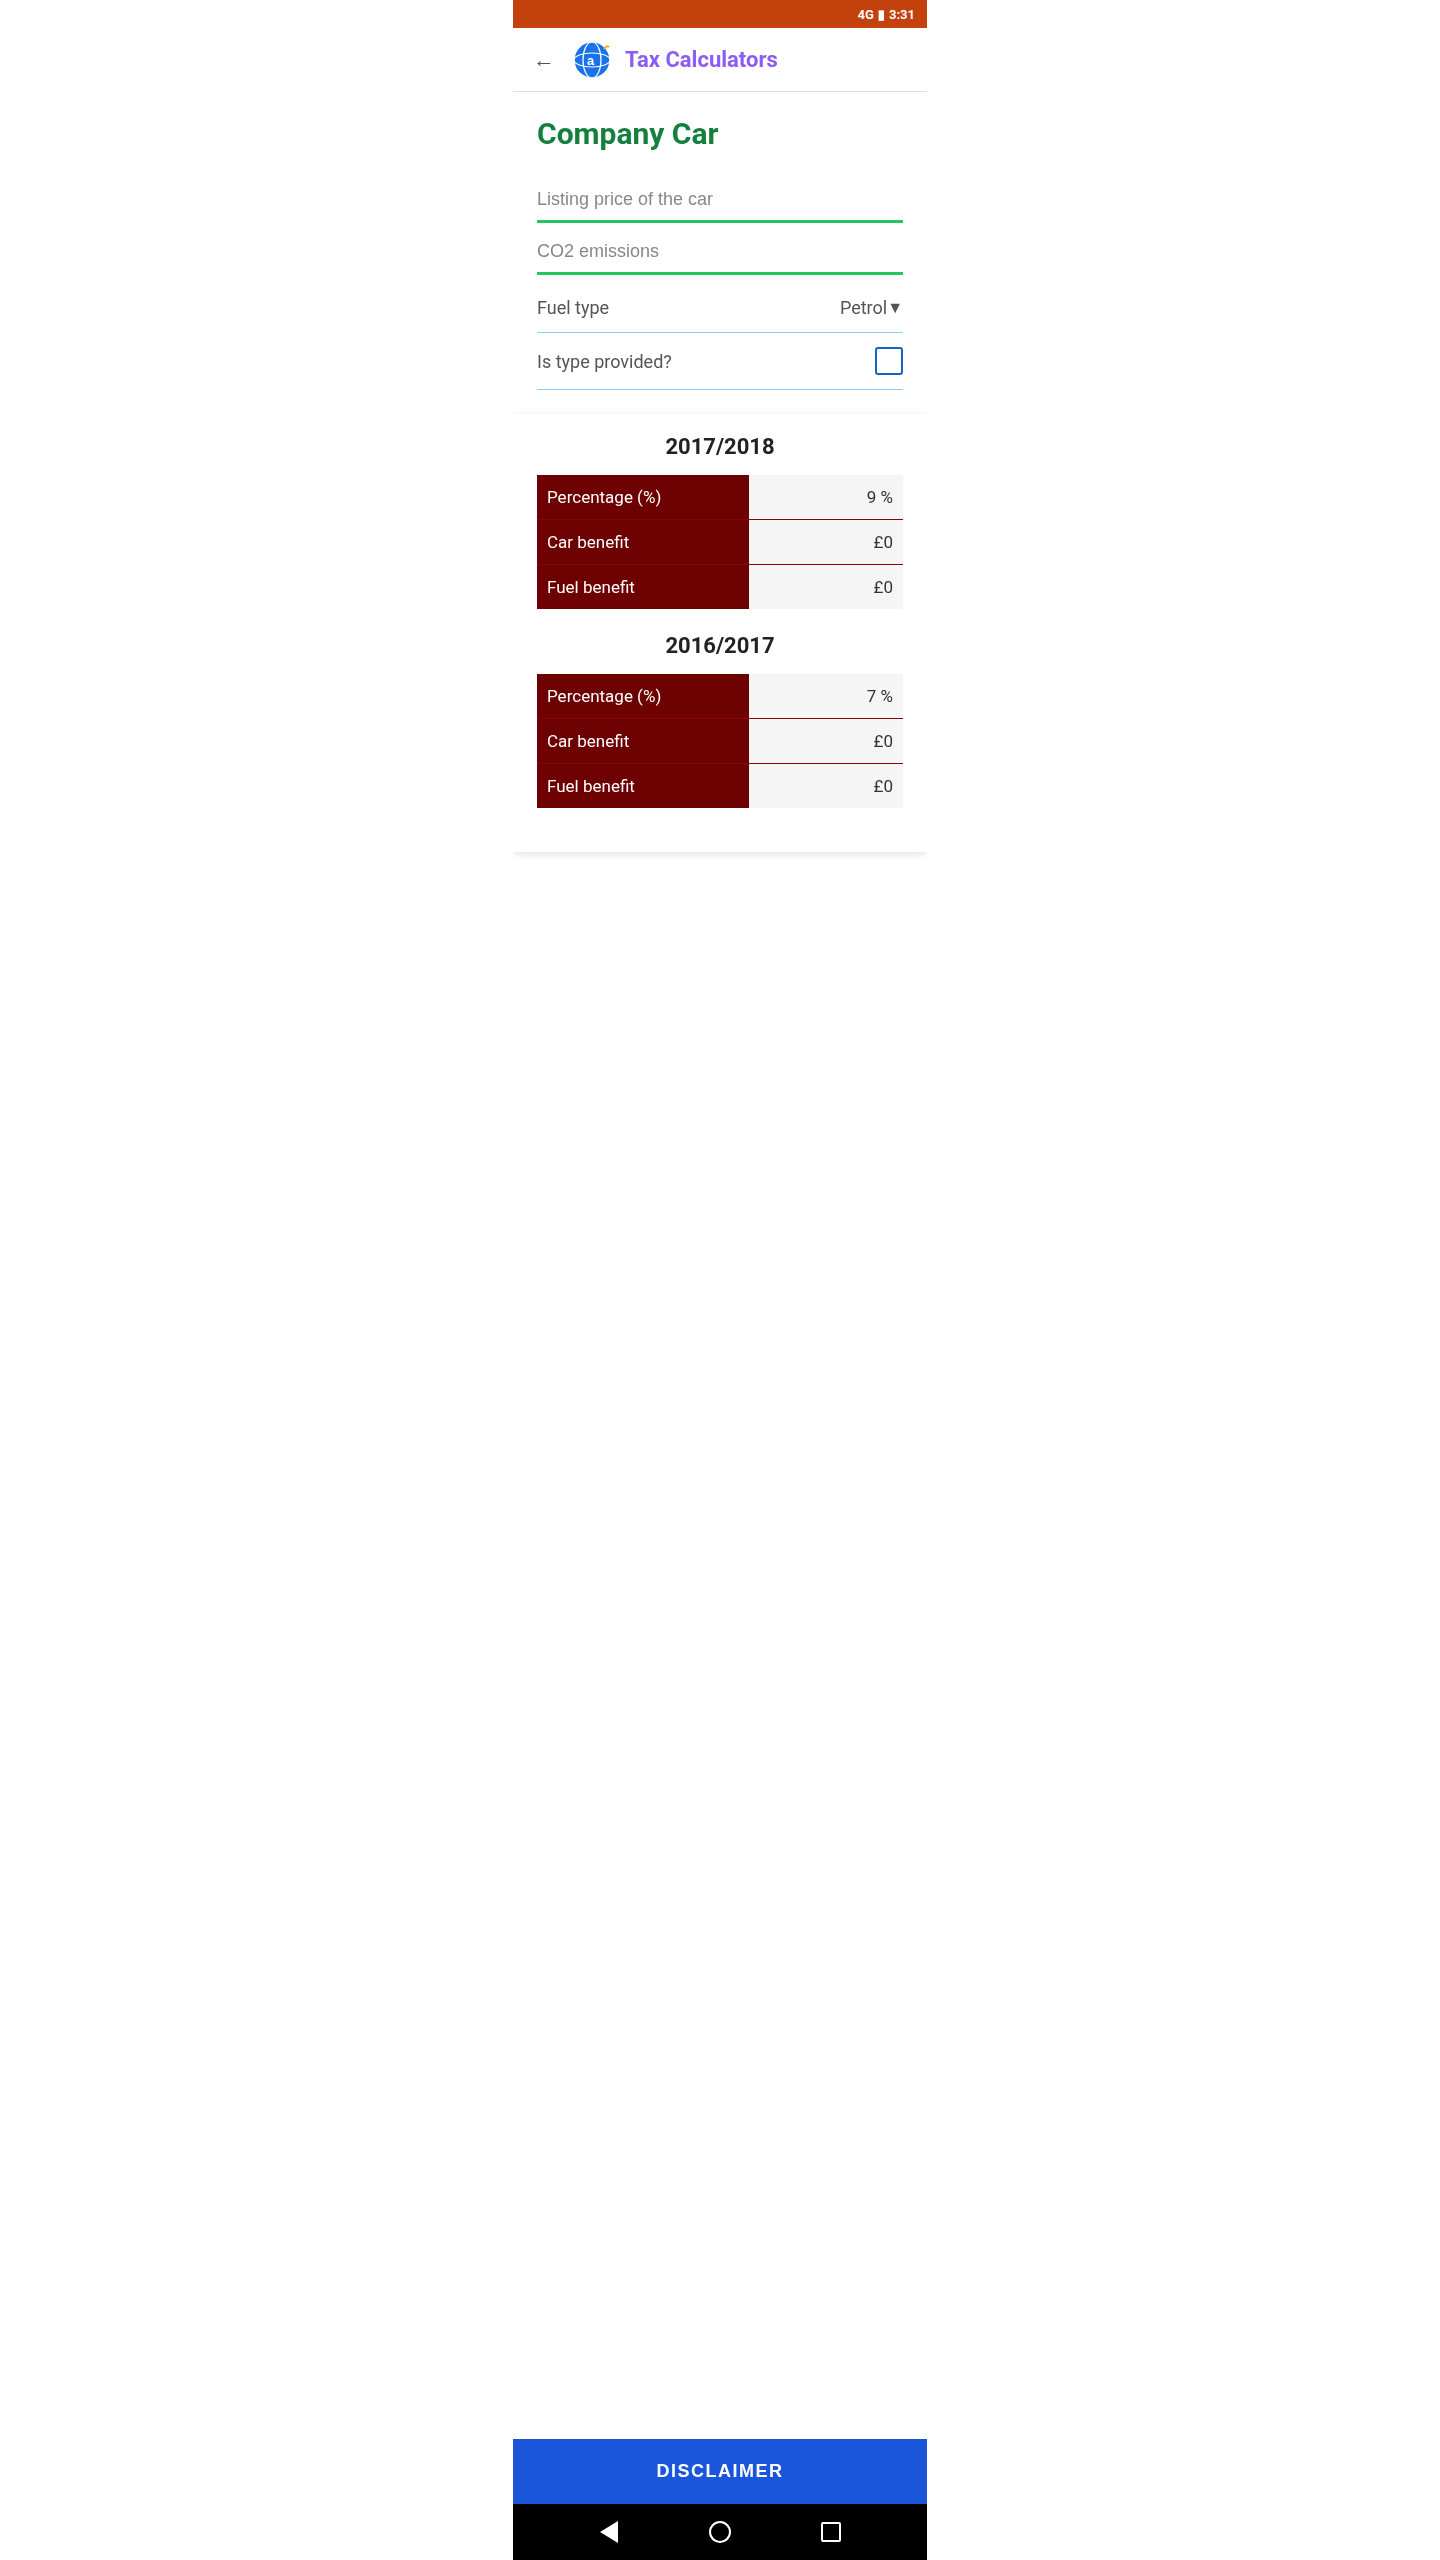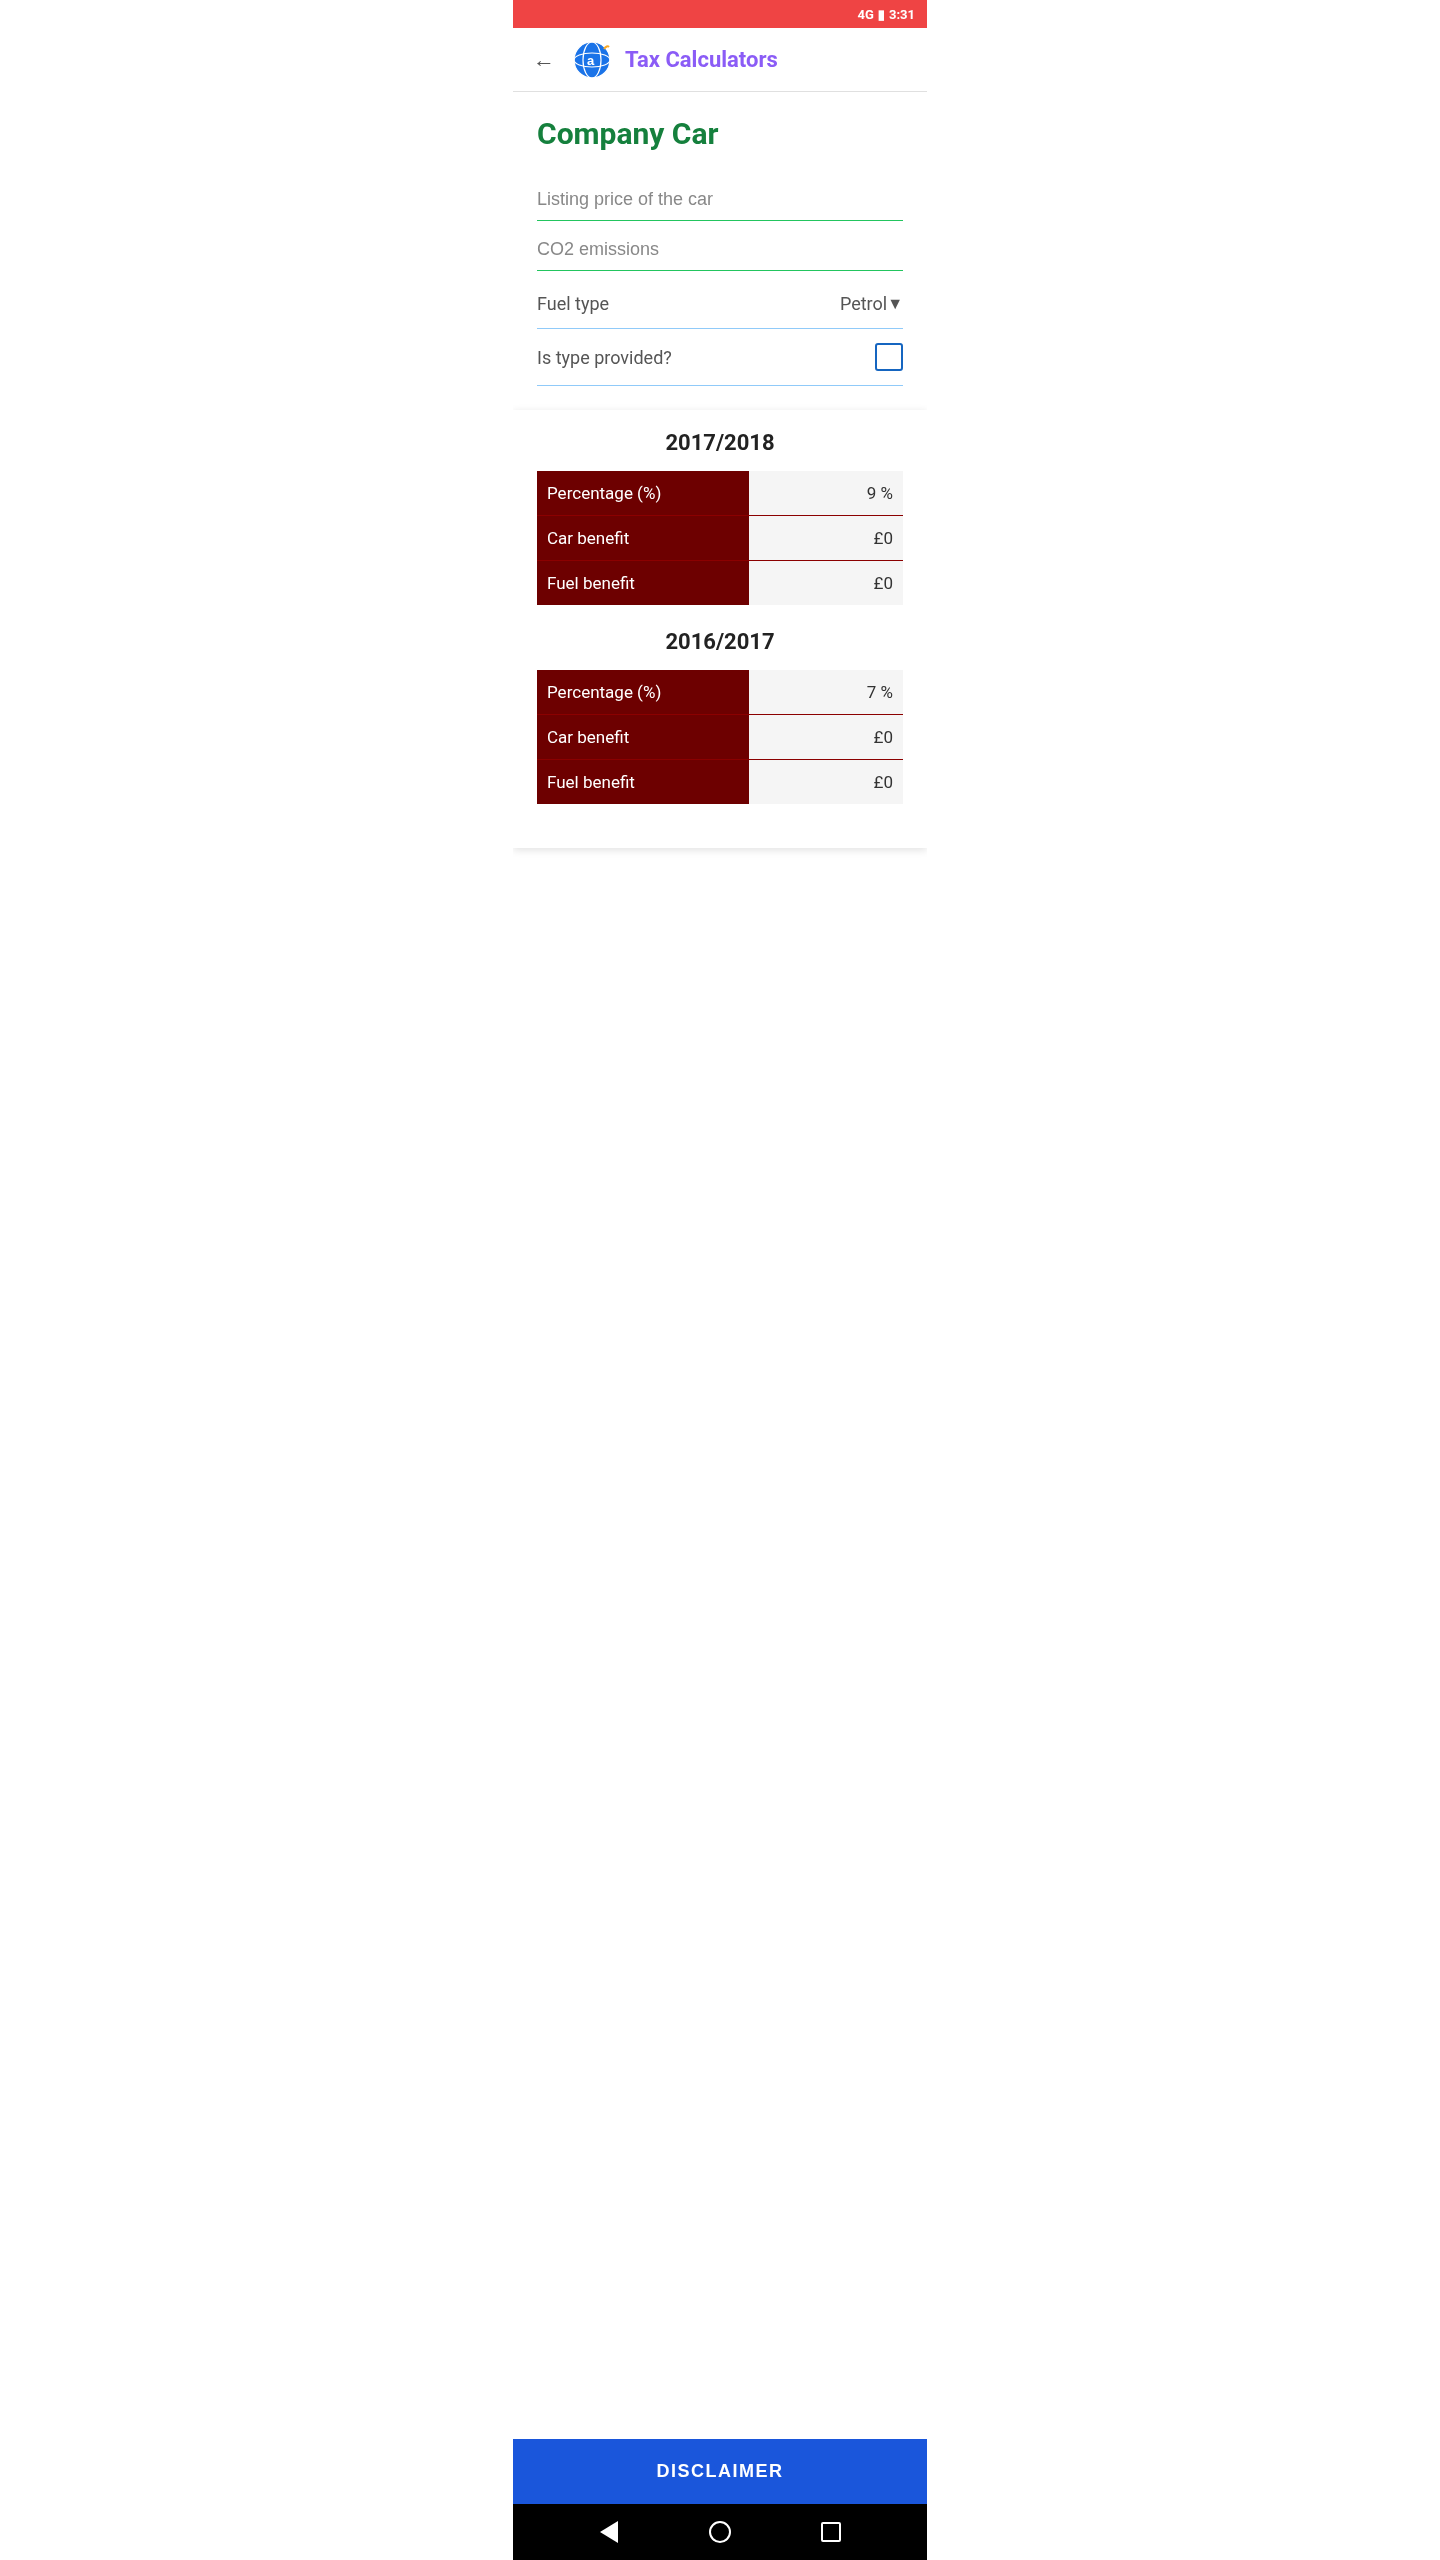--- a/index.html
+++ b/index.html
@@ -14,21 +14,21 @@
       background: #fff;
       width: 414px;
       min-height: 100vh;
       margin: 0 auto;
       display: flex;
       flex-direction: column;
     }
 
     
     .status-bar {
-      background: #ef4444;
+      background: #c2410c;
       color: #fff;
       height: 28px;
       display: flex;
       align-items: center;
       justify-content: flex-end;
       padding: 0 12px;
       gap: 6px;
       font-size: 13px;
       font-weight: bold;
     }
@@ -83,21 +83,21 @@
     }
 
     
     .form-field {
       margin-bottom: 8px;
     }
 
     .field-input {
       width: 100%;
       border: none;
-      border-bottom: 1px solid #22c55e;
+      border-bottom: 3px solid #22c55e;
       padding: 10px 0;
       font-size: 18px;
       color: #666;
       background: transparent;
       outline: none;
     }
 
     .field-input::placeholder {
       color: #888;
     }

